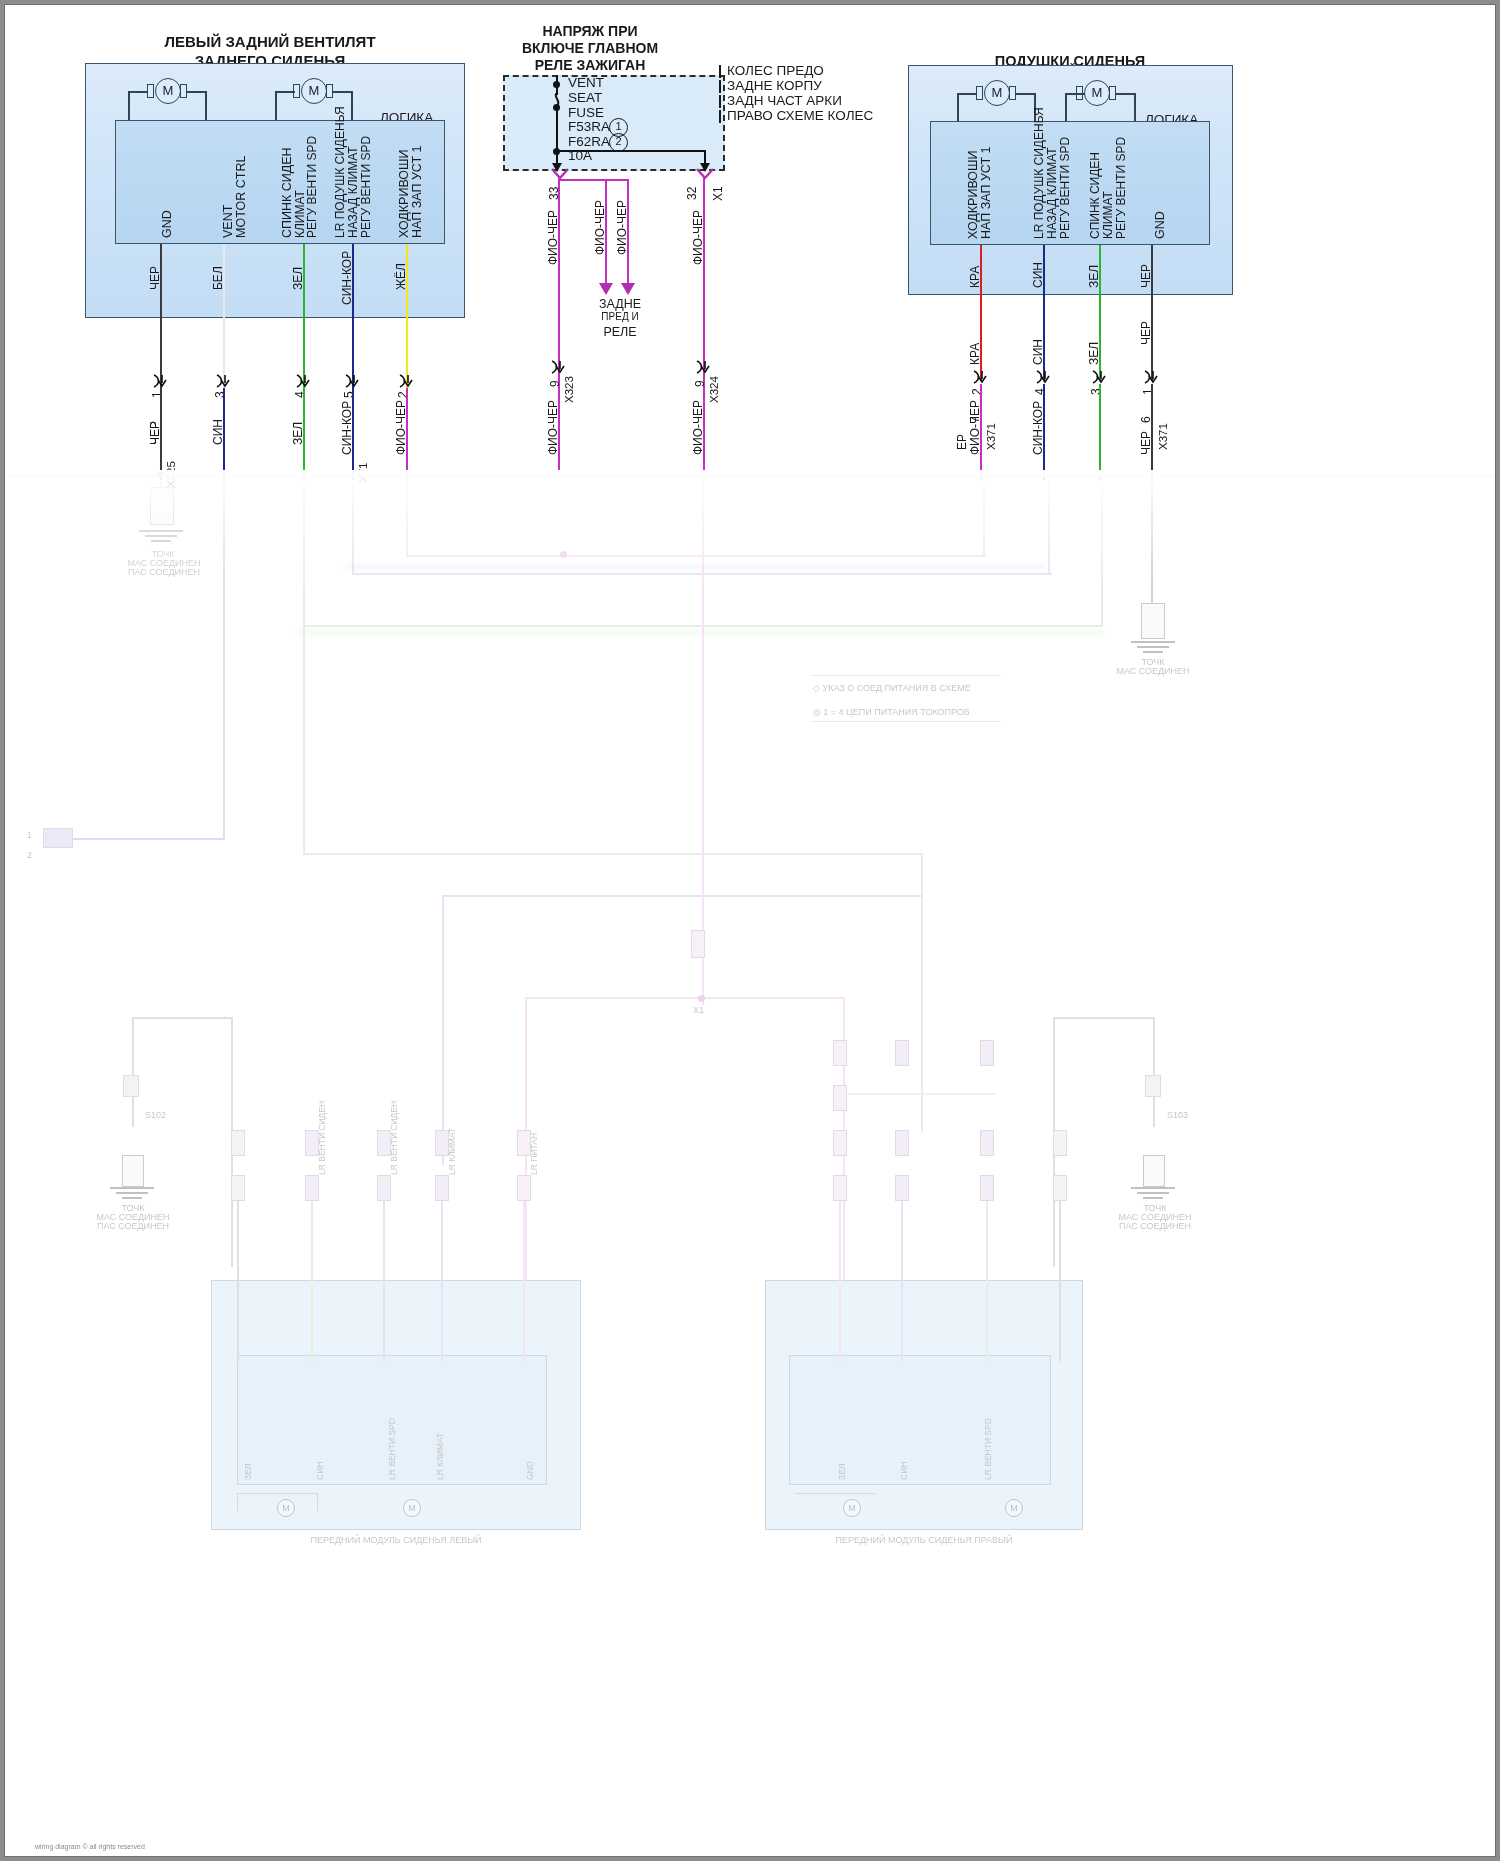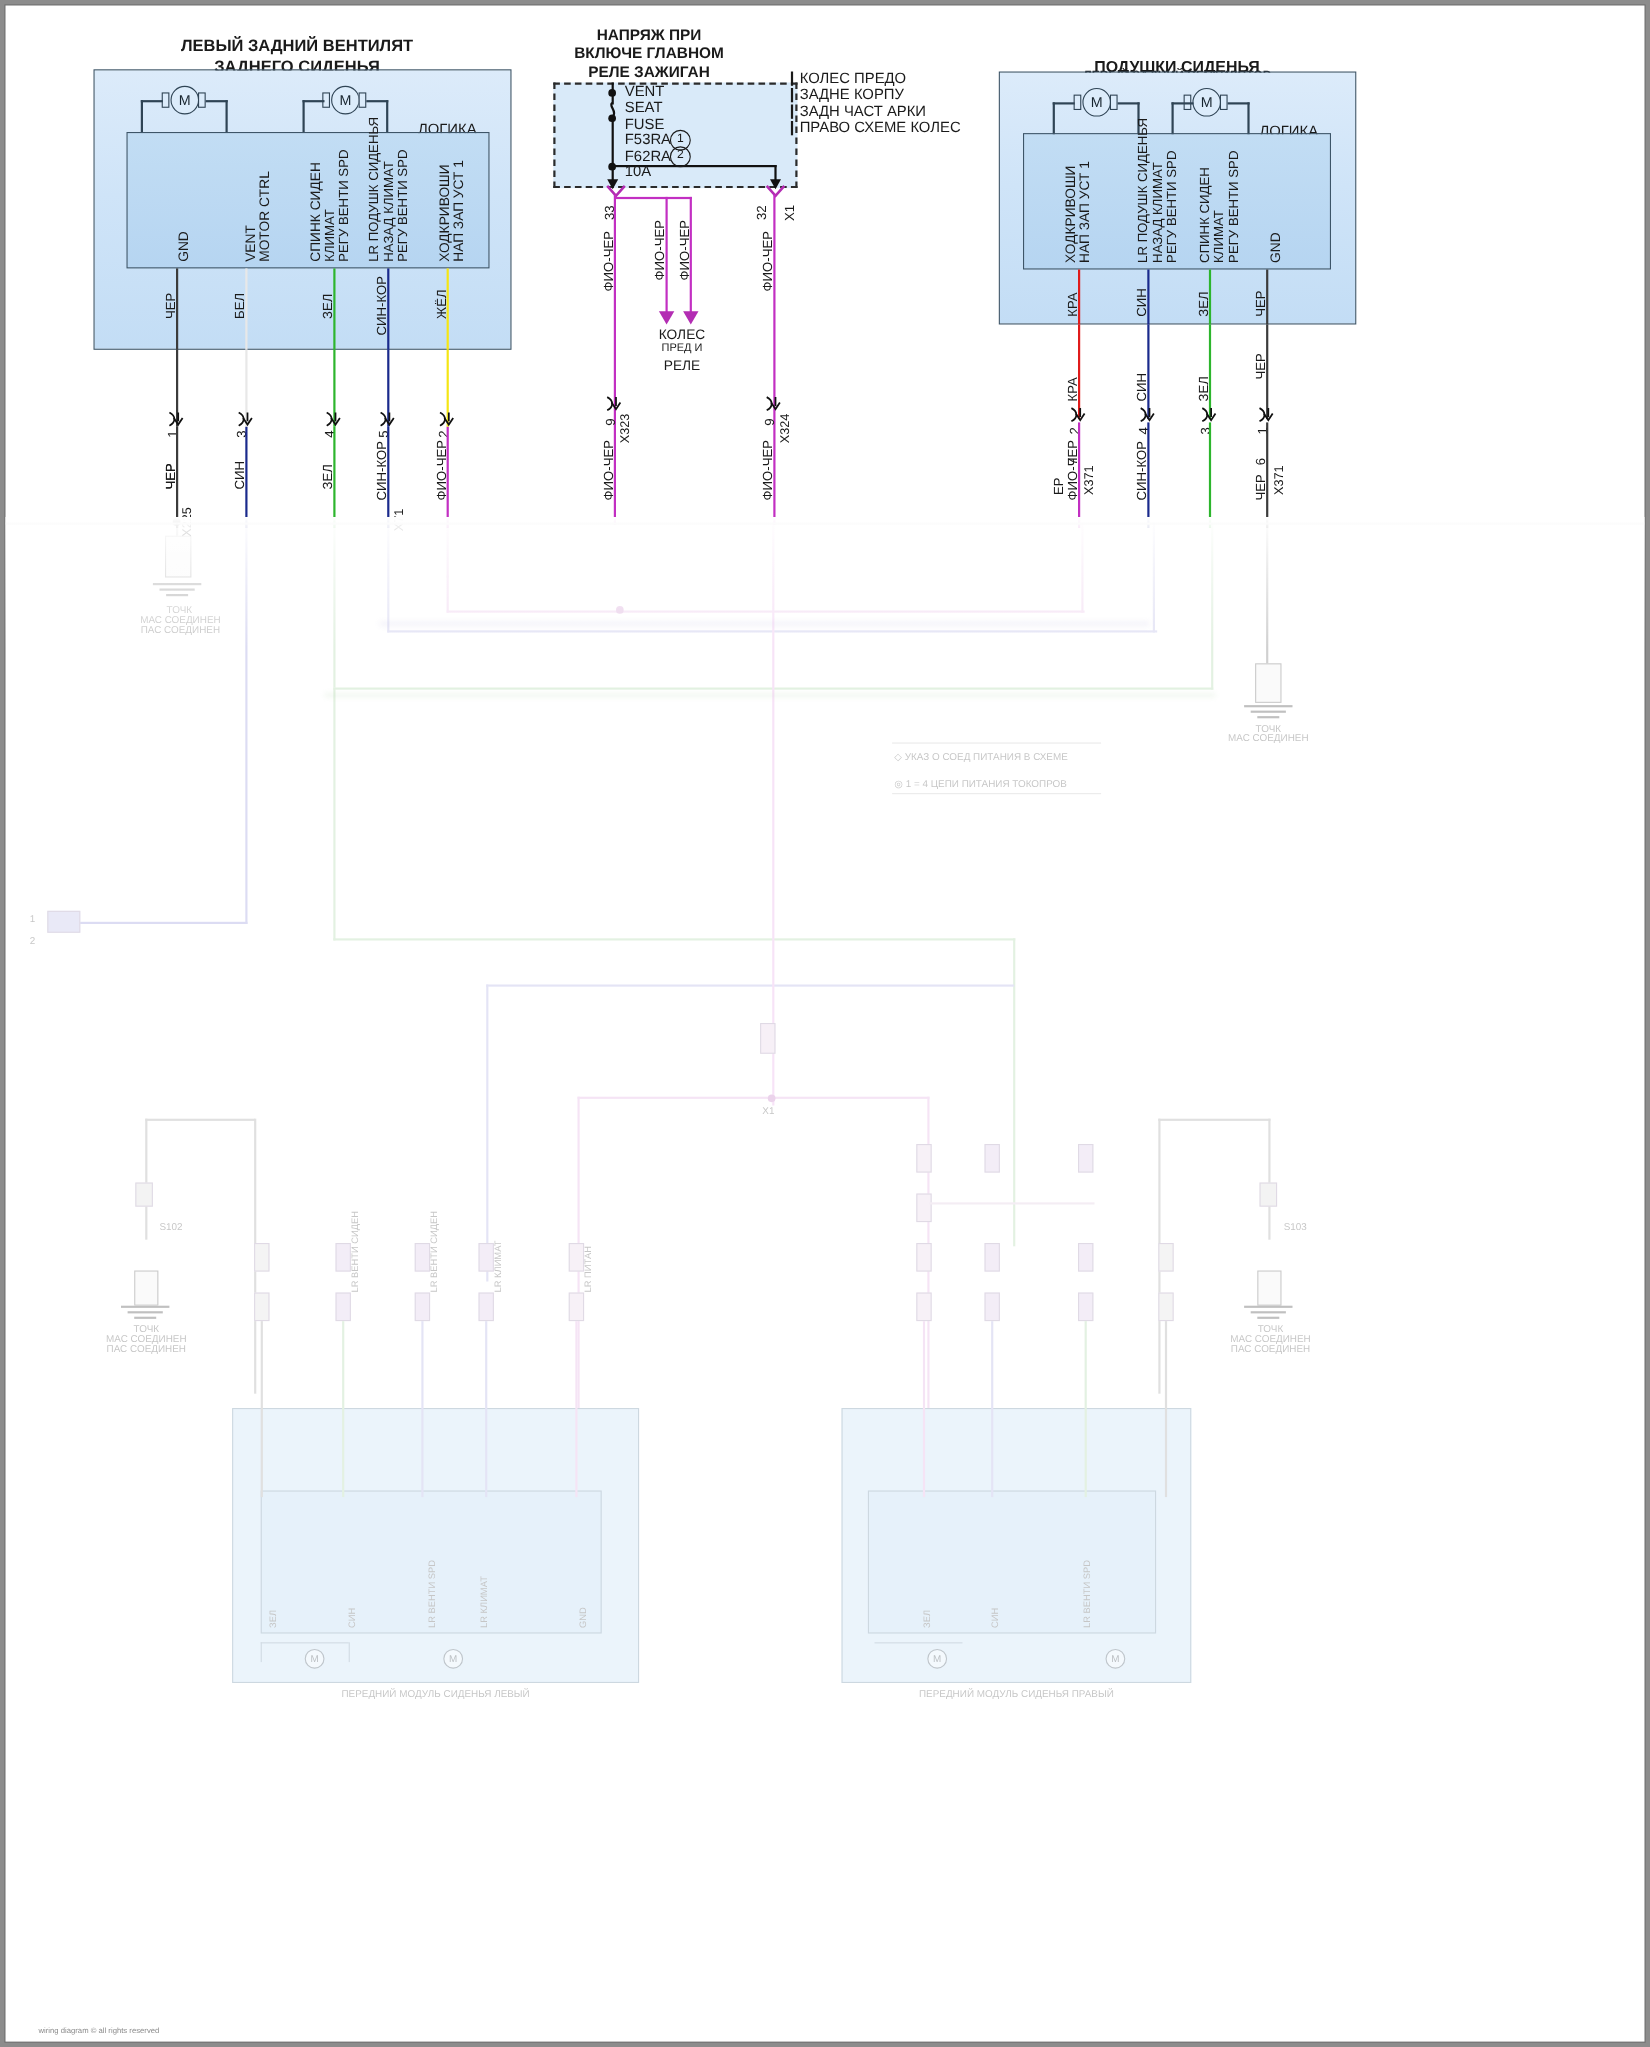--- a/index.html
+++ b/index.html
@@ -249,21 +249,21 @@
     <div class="wv" style="left:553px;top:172px;height:300px;background:#c22fc2;"></div>
     <div class="w" style="left:554px;top:174px;width:70px;height:2.4px;background:#c22fc2;transform:skewY(0deg);"></div>
     <div class="wv" style="left:622px;top:174px;height:106px;background:#c22fc2;"></div>
     <div class="arrm" style="left:616px;top:278px;"></div>
     <div class="vlbl" style="left:610px;top:250px;font-size:12px;">ФИО-ЧЕР</div>
 
     <div class="wv" style="left:600px;top:174px;height:106px;background:#c22fc2;"></div>
     <div class="arrm" style="left:594px;top:278px;"></div>
     <div class="vlbl" style="left:588px;top:250px;font-size:12px;">ФИО-ЧЕР</div>
 
-    <div class="lbl c" style="left:570px;top:292px;width:90px;font-size:12.5px;">КОЛЕС</div>
+    <div class="lbl c" style="left:570px;top:292px;width:90px;font-size:12.5px;">ЗАДНЕ</div>
     <div class="lbl c" style="left:570px;top:306px;width:90px;font-size:10px;">ПРЕД И</div>
     <div class="lbl c" style="left:570px;top:320px;width:90px;font-size:12.5px;">РЕЛЕ</div>
 
     <div class="vlbl" style="left:541px;top:260px;font-size:12px;">ФИО-ЧЕР</div>
     <div class="conn" style="left:545px;top:355px;">
       <svg width="18" height="14" viewBox="0 0 18 14">
           <path d="M2 1 C 8 4, 8 10, 2 13" fill="none" stroke="#111" stroke-width="1.6"></path>
           <path d="M10 1 L10 9 M6 6 L10 12 L14 6" fill="none" stroke="#111" stroke-width="1.6"></path>
         </svg>
     </div>

